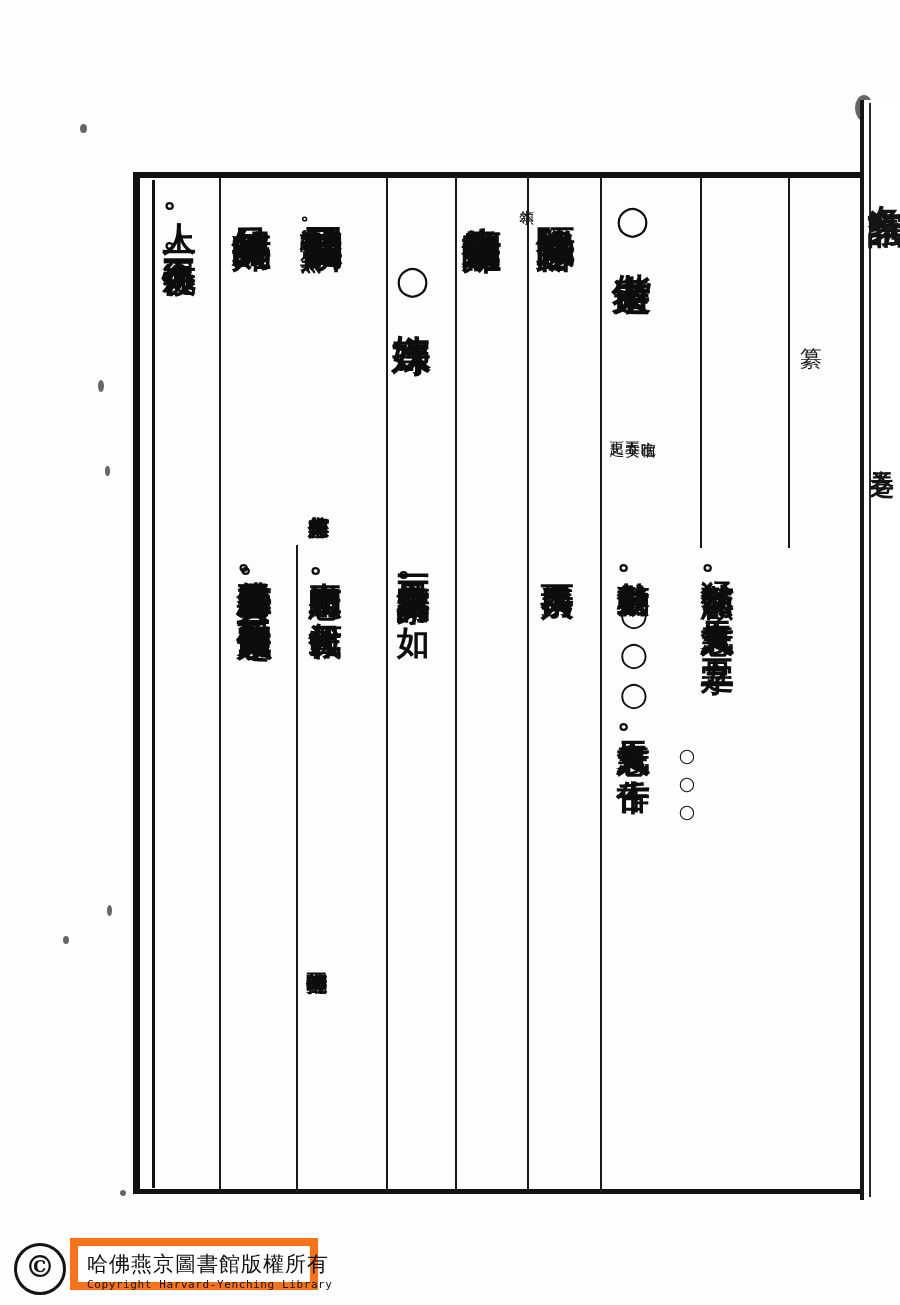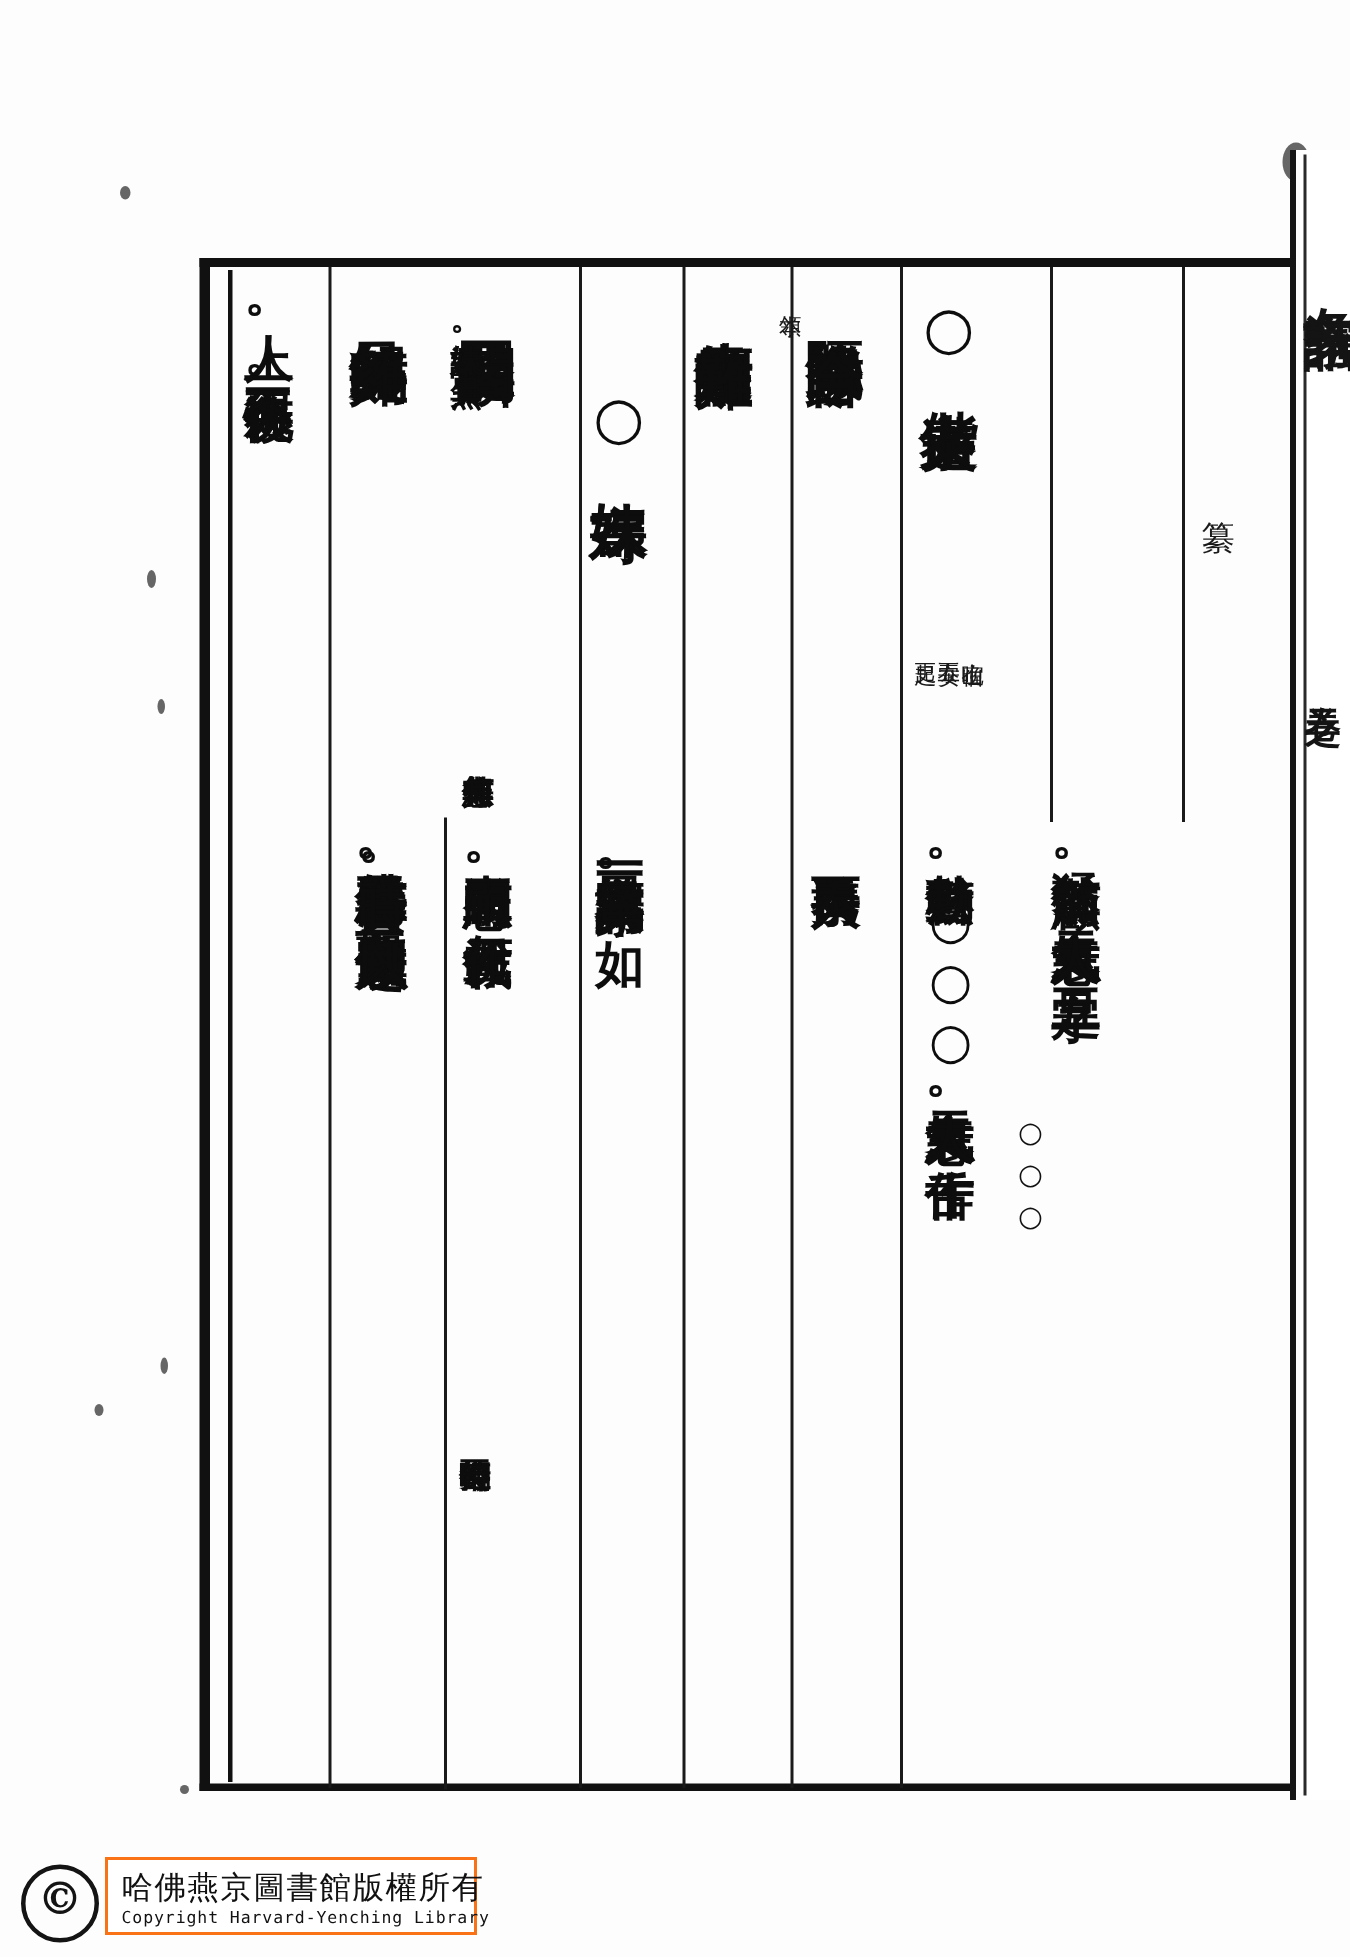--- a/index.html
+++ b/index.html
@@ -130,21 +130,21 @@
     letter-spacing: 6px;
   }
 
   
   #stamp {
     position: absolute;
     left: 70px;
     top: 1238px;
     width: 248px;
     height: 52px;
-    border: 2px solid #f97316;
+    border: 8px solid #f97316;
     background: #fff;
     box-sizing: border-box;
   }
   #stamp-cn {
     position: absolute;
     left: 9px;
     top: 4px;
     font-size: 21px;
     letter-spacing: 1px;
     color: #111;

